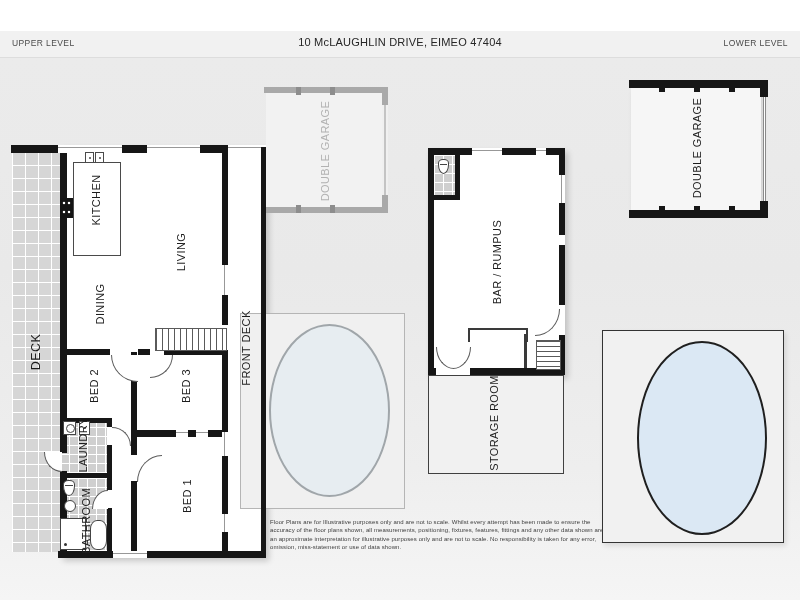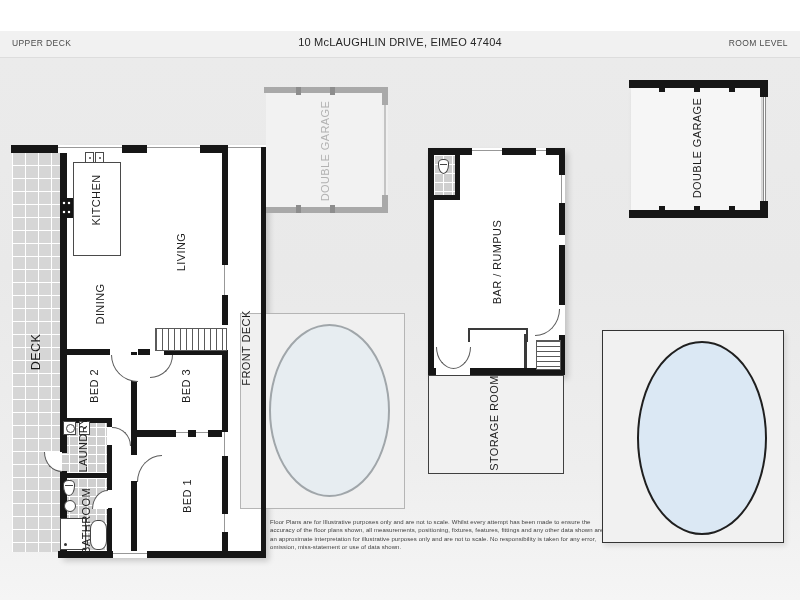--- a/index.html
+++ b/index.html
@@ -56,23 +56,23 @@
   .oval{position:absolute;border-radius:50%;z-index:2;box-sizing:border-box;}
   .disclaimer{position:absolute;z-index:3;font-size:6px;line-height:1.4;color:#3d3d3d;letter-spacing:.1px;}
 </style>
 </head>
 <body>
 
 <div id="stage">
 
   <div class="band"></div>
   <div class="band-edge"></div>
-  <div class="hdr-side" style="left:12px;">UPPER DECK</div>
+  <div class="hdr-side" style="left:12px;">UPPER LEVEL</div>
   <div class="hdr-title">10 McLAUGHLIN DRIVE, EIMEO 47404</div>
-  <div class="hdr-side" style="right:12px;">ROOM LEVEL</div>
+  <div class="hdr-side" style="right:12px;">LOWER LEVEL</div>
 
   <div class="fill shadow" style="left:60px;top:145px;width:206px;height:412px;"></div>
   <div class="tiles" style="left:12px;top:152px;width:48px;height:400px;"></div>
 
   <div class="wall" style="left:11px;top:145px;width:47px;height:8px;"></div>
   <div class="winh" style="left:58px;top:145px;width:64px;height:8px;"></div>
   <div class="wall" style="left:122px;top:145px;width:25px;height:8px;"></div>
   <div class="winh" style="left:147px;top:145px;width:53px;height:8px;"></div>
   <div class="wall" style="left:200px;top:145px;width:28px;height:8px;"></div>
   <div class="winh" style="left:228px;top:145px;width:33px;height:5px;"></div>

